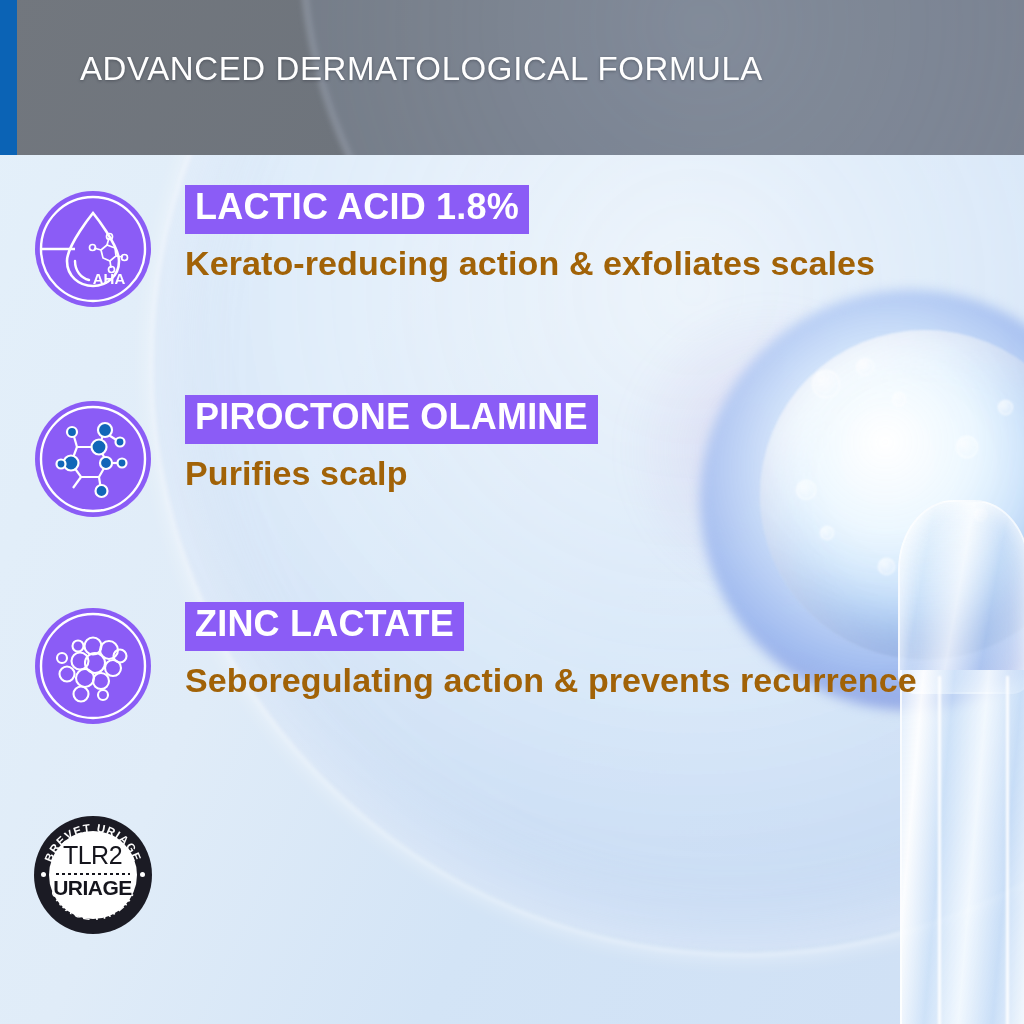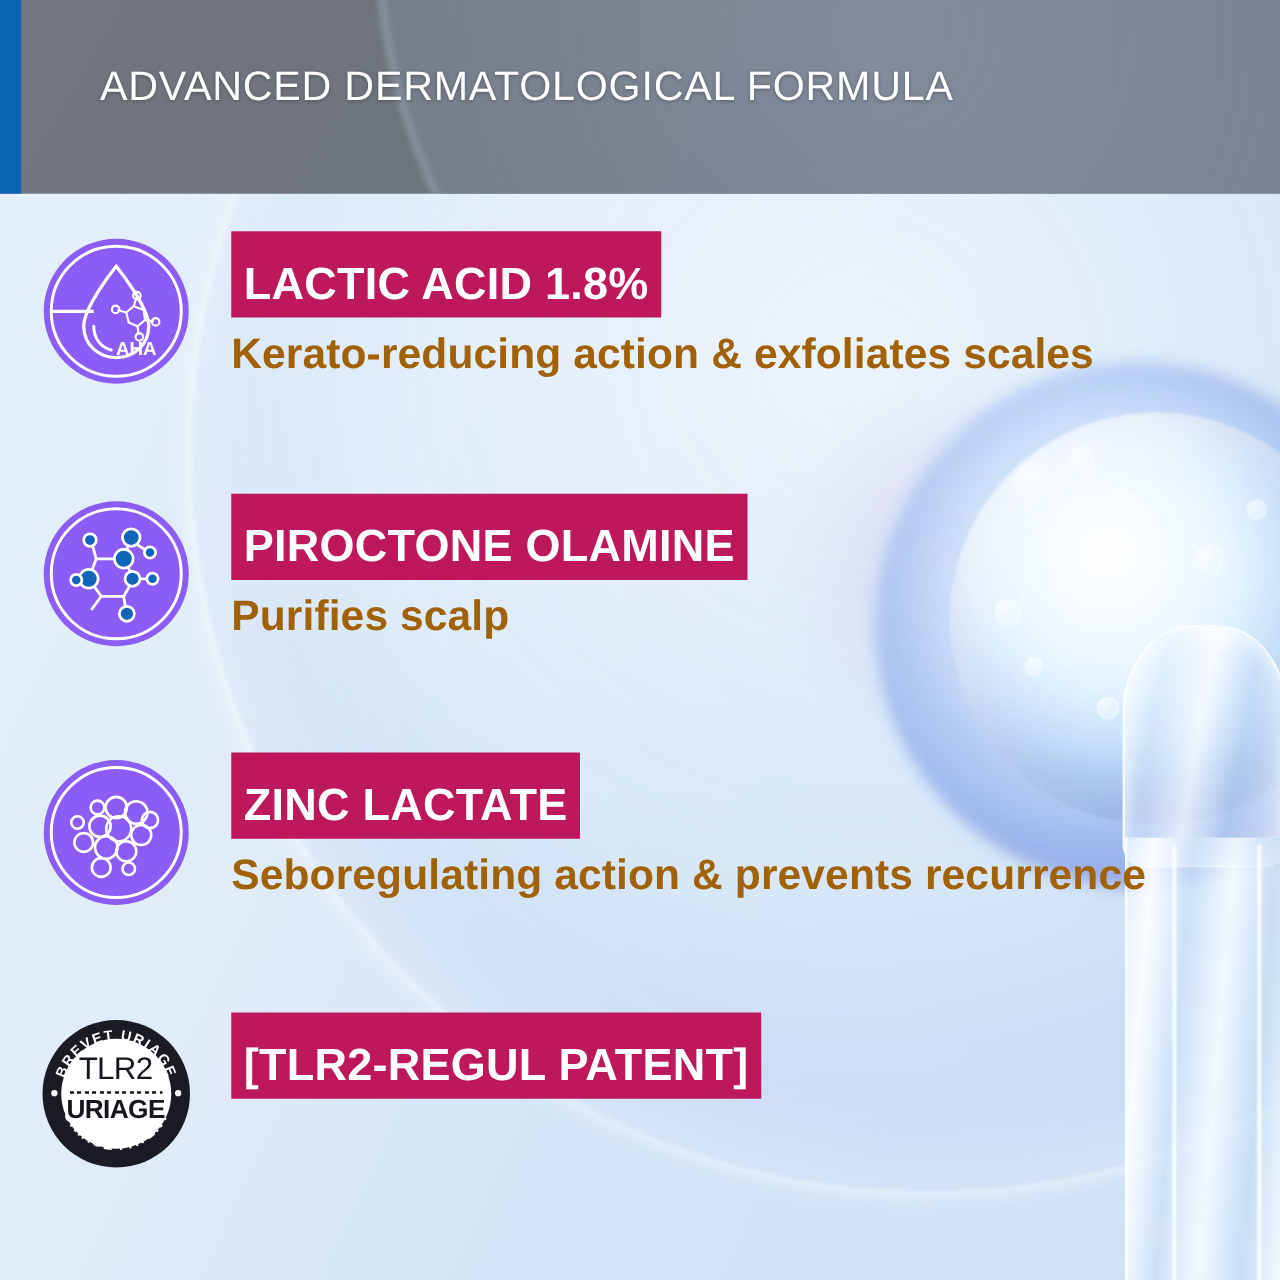--- a/index.html
+++ b/index.html
@@ -227,26 +227,26 @@
     background: #8b5cf6;
     position: relative;
     display: block;
   }
   .text-slot {
     flex: 1;
     padding-right: 10px;
   }
   .chip {
     display: inline-block;
-    background: #be185d;
+    background: #8b5cf6;
     color: #ffffff;
     font-weight: bold;
     font-size: 36px;
     line-height: 1.0;
-    padding: 24px 10px 9px 10px;
+    padding: 4px 10px 9px 10px;
     letter-spacing: 0.2px;
     white-space: nowrap;
   }
   .desc {
     margin-top: 8px;
     color: #a16207;
     font-weight: bold;
     font-size: 34px;
     line-height: 1.28;
     letter-spacing: 0.1px;
@@ -454,18 +454,17 @@
             </text>
           </svg>
           <span class="badge-dot l"></span>
           <span class="badge-dot r"></span>
           <span class="badge-main">TLR2</span>
           <span class="badge-rule"></span>
           <span class="badge-sub">URIAGE</span>
         </span>
       </div>
       <div class="text-slot">
-        <div class="chip">[TLR2-REGUL PATENT]</div>
       </div>
     </div>
 
   </div>
 </div>
 
 </body></html>

